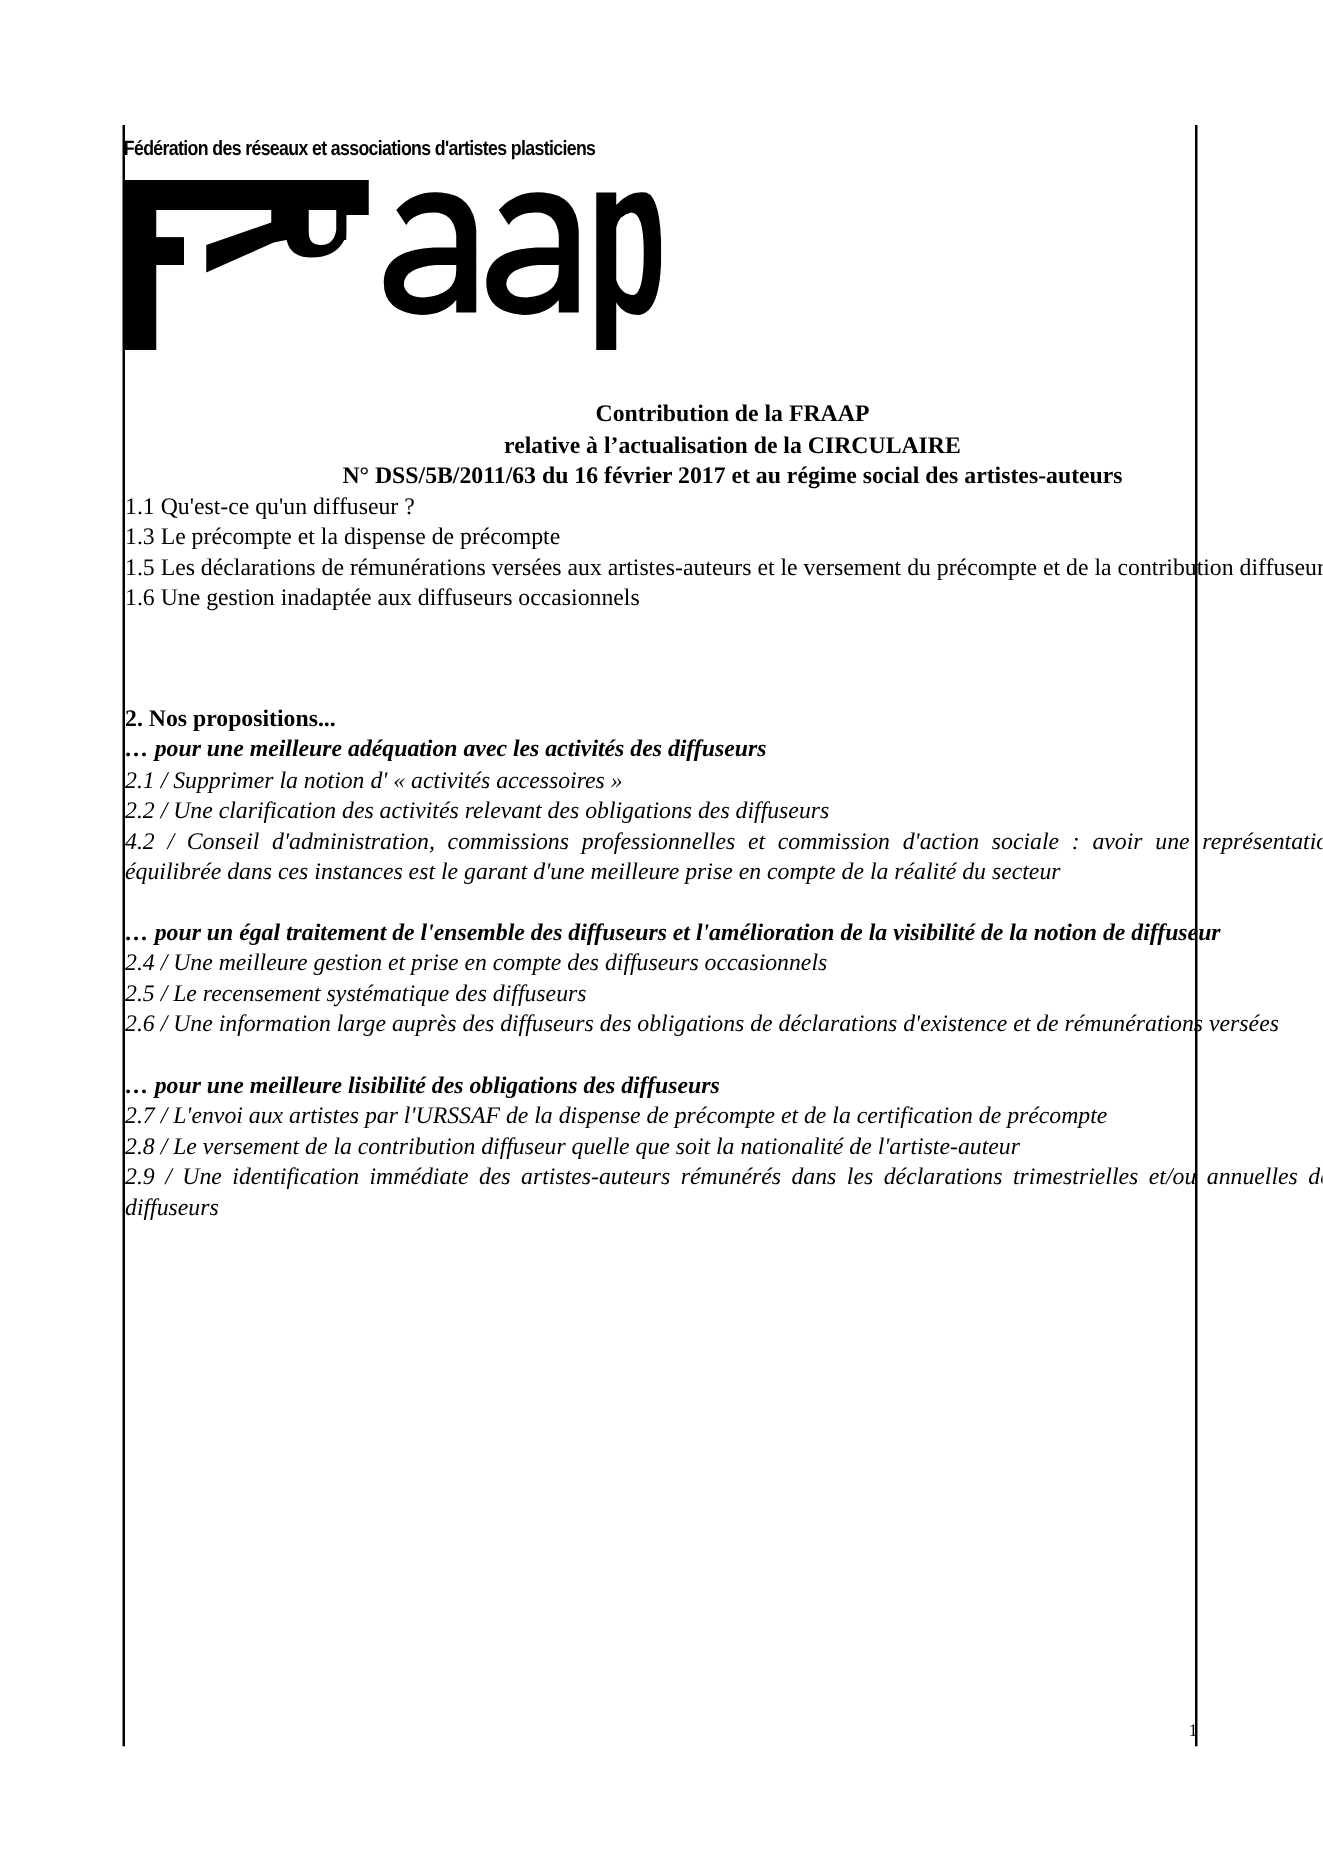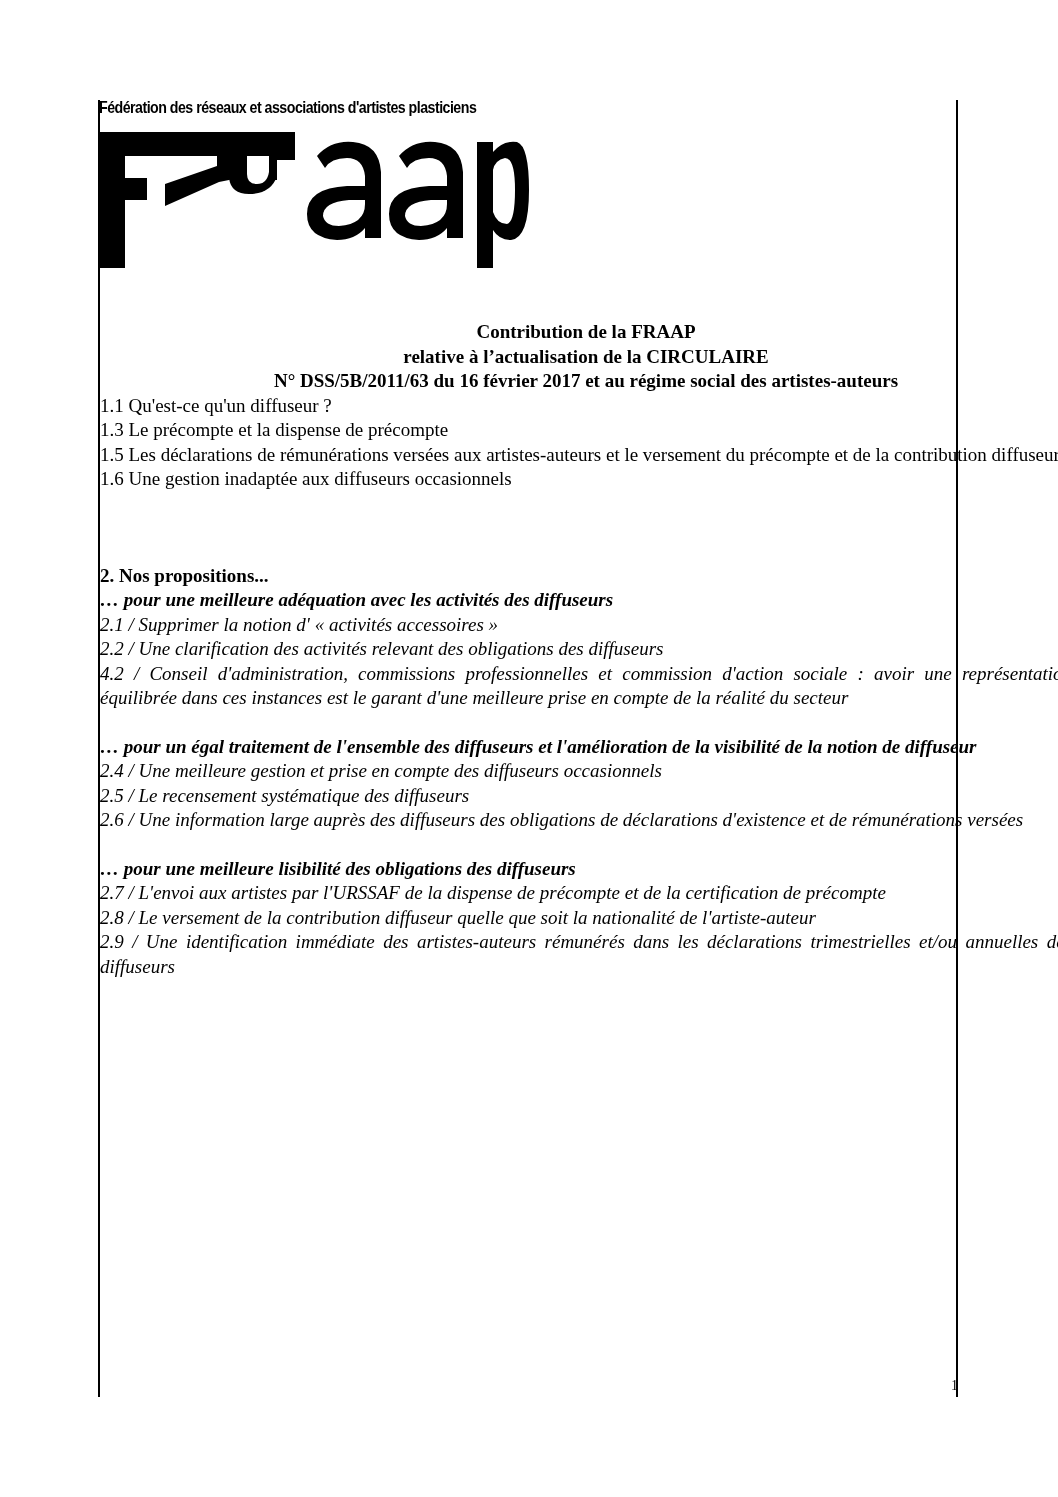--- a/index.html
+++ b/index.html
@@ -1,21 +1,21 @@
 <!DOCTYPE html>
 <html><head>
 <meta charset="utf-8">
 <style>
   html, body { margin: 0; padding: 0; background: #ffffff; }
   body { width: 1058px; height: 1497px; position: relative; overflow: hidden;
          font-family: "Liberation Serif", "DejaVu Serif", serif; color: #000; }
   .border-left { position: absolute; left: 98px; top: 100px; width: 2px; height: 1297px; background: #000; }
   .border-right { position: absolute; left: 956px; top: 100px; width: 2px; height: 1297px; background: #000; }
 
-  .logo { position: absolute; left: 99px; top: 98px; width: 430px; height: 170px; }
+  .logo { position: absolute; left: 99px; top: 110px; width: 430px; height: 170px; }
   .logo-tagline { position: absolute; left: 0; top: 0; font-family: "Liberation Sans", "DejaVu Sans", sans-serif;
                   font-weight: bold; font-size: 16.5px; letter-spacing: -0.6px; transform: scaleX(0.86); transform-origin: left top;
                   white-space: nowrap; line-height: 18px; }
   .logo-mark { position: absolute; left: 0; top: 22px; }
 
   .content { position: absolute; left: 100px; top: 320px; width: 972px; font-size: 19px; line-height: 24.5px; }
   .title { text-align: center; font-weight: bold; font-size: 19px; line-height: 24.5px; }
   .section-title { font-weight: bold; text-align: justify; margin-top: 25px; }
   .sec2 { margin-top: 72px; }
   .l1 { text-align: justify; }

